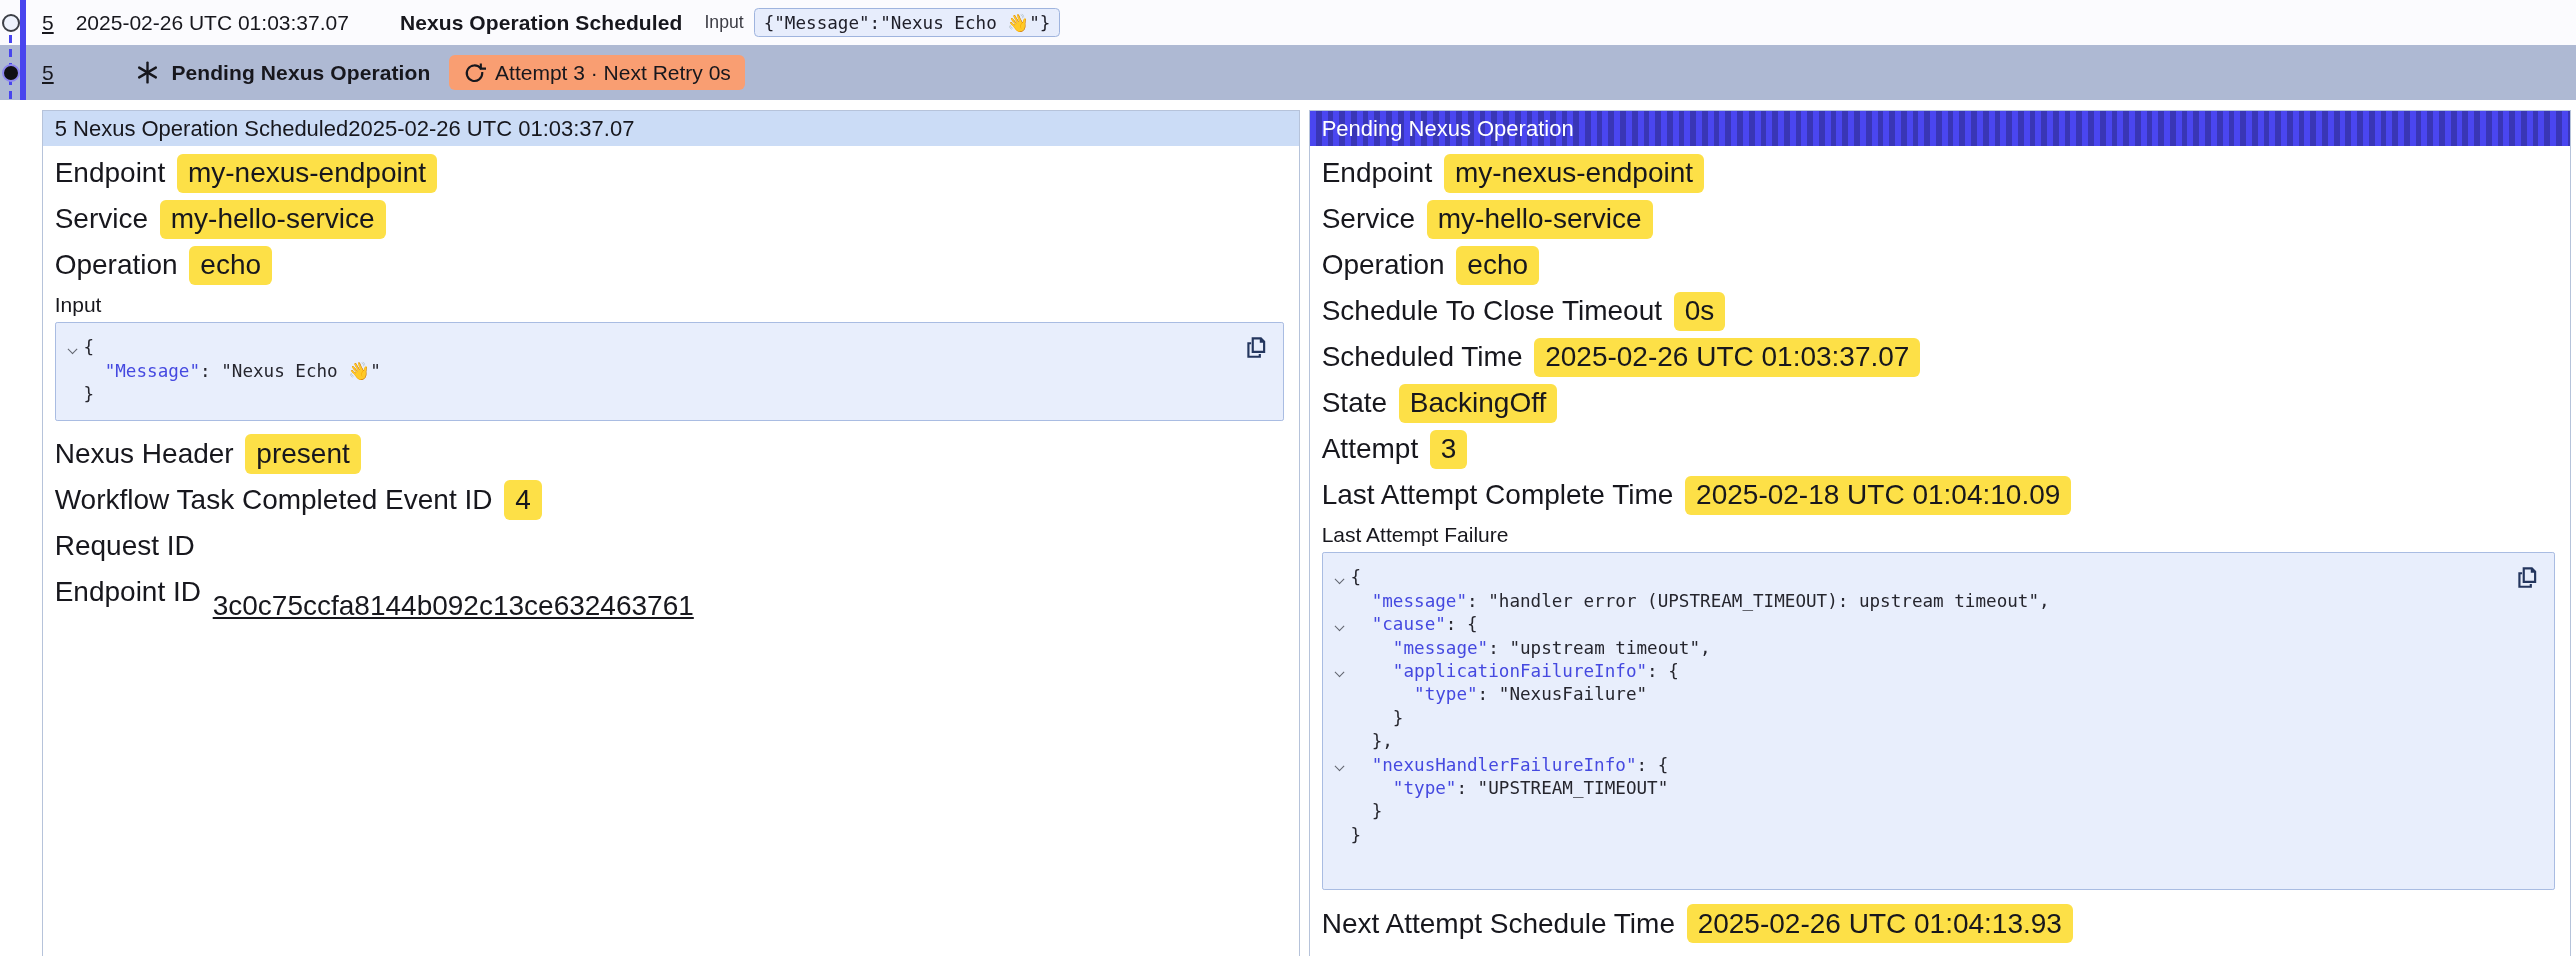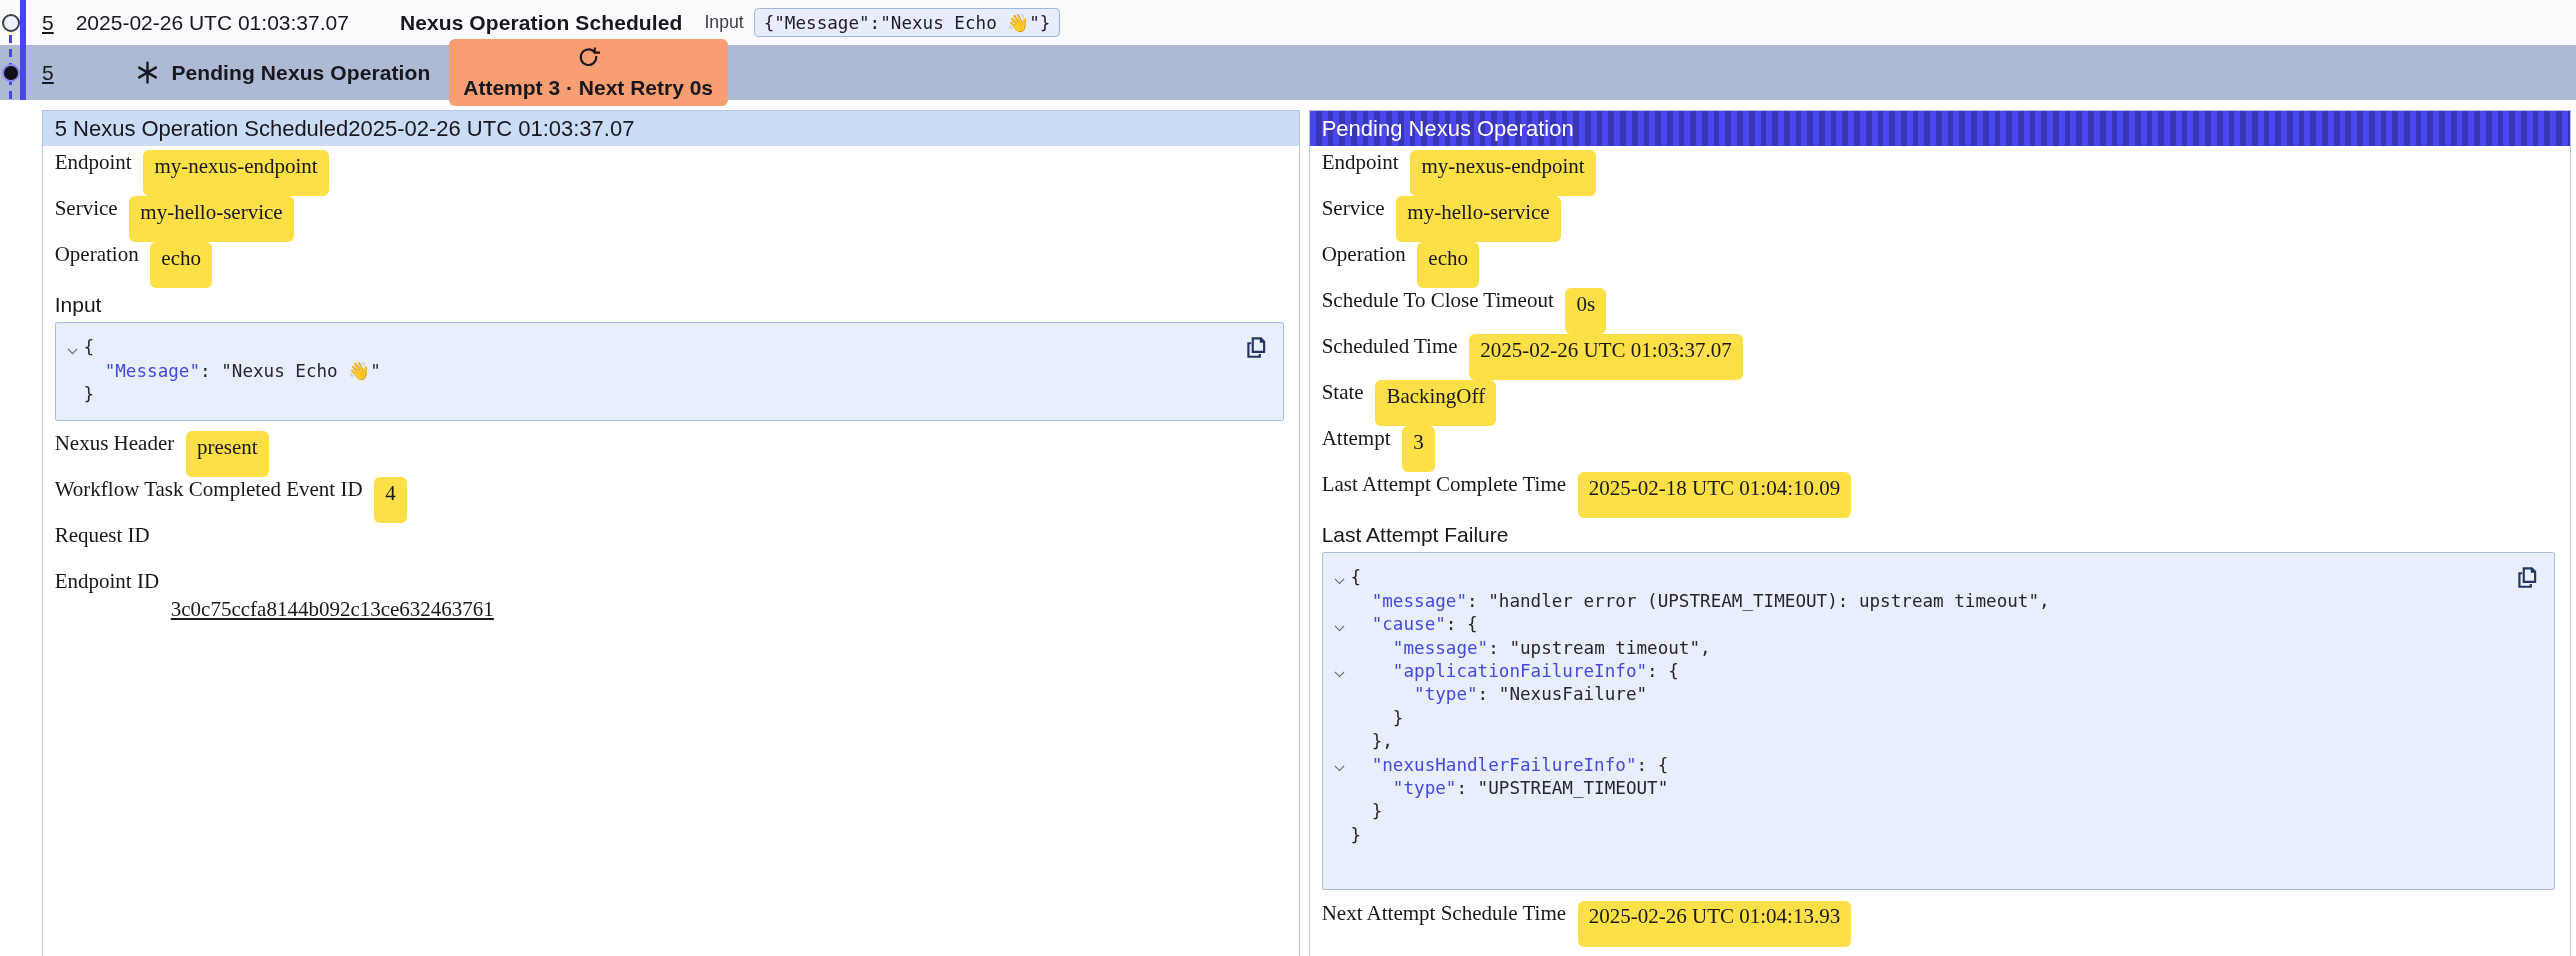--- a/index.html
+++ b/index.html
@@ -14,21 +14,21 @@
   .ev-id { font-size:21px; color:#17171d; text-decoration:underline; cursor:pointer; }
   .ev-time { font-size:21px; margin-left:22px; }
   .ev-title { font-size:21px; font-weight:bold; margin-left:51px; letter-spacing:0.1px; }
   .ev-input-label { font-size:17.6px; margin-left:22px; color:#3c3c44; }
   .ev-input-badge { margin-left:10.3px; font-family:"DejaVu Sans Mono","Liberation Mono",monospace;
     font-size:17.6px; background:#e7edfc; border:1.5px solid #9fb4de; border-radius:4.4px;
     padding:3.7px 8.8px; color:#20202a; }
   .row-pending .ev-title { margin-left:11.7px; }
   .asterisk-wrap { margin-left:81px; display:flex; align-items:center; }
   .retry-badge { margin-left:18.3px; background:#f99e72; border-radius:5.9px; padding:5.9px 14.6px;
-    display:flex; align-items:center; gap:8.8px; font-size:21px; font-weight:700; color:#17171d;flex-direction:column; }
+    display:flex; align-items:center; gap:8.8px; font-size:21px; font-weight:400; color:#17171d; }
 
   
   .rail { position:absolute; left:0; top:0; width:34px; height:100px; }
   .rail-dash { position:absolute; left:8.8px; top:20.5px; width:3.7px; height:80px;
     background:repeating-linear-gradient(180deg,#4845ee 0 8px,transparent 8px 14px); }
   .rail-bar { position:absolute; left:20px; top:0; width:5.9px; height:100px; background:#4845ee; }
   .circle-open { position:absolute; left:2.2px; top:14px; width:18.3px; height:18.3px; border-radius:50%;
     background:#eef2fc; border:2.2px solid #3c3f46; }
   .circle-filled { position:absolute; left:2.2px; top:64px; width:18.3px; height:18.3px; border-radius:50%;
     background:#101014; border:2.9px solid #8d87f0; }
@@ -38,21 +38,21 @@
     border:1.5px solid #b6c3da; border-bottom:none; }
   .panel-left { left:42px; width:1258px; }
   .panel-right { left:1309px; width:1262px; }
   .panel-header { height:35px; display:flex; align-items:center; justify-content:flex-start;
     padding:0 19px 0 11.7px; font-size:22px; }
   .panel-left .panel-header { background:#cbdcf6; }
   .panel-right .panel-header { background:repeating-linear-gradient(90deg,#4a46f0 0 5.9px,#3936b6 5.9px 11.7px);
     color:#fff; }
   .panel-body { padding:4.4px 14.6px 0 11.7px; }
 
-  .field { height:46px; display:flex; font-size:21px;font-family:Liberation Serif, serif; }
+  .field { height:46px; display:flex; align-items:center; font-size:28px; }
   .flabel { margin-right:11.7px; white-space:nowrap; }
   .badge { background:#fde047; border-radius:5.9px; padding:3.7px 11px; white-space:nowrap; }
   .link-value { text-decoration:underline; cursor:pointer;margin-top:28px; }
   .section-label { height:34px; display:flex; align-items:center; font-size:21px; }
 
   
   .codeblock { position:relative; background:#e8eefc; border:1.5px solid #a9bce2; border-radius:2.2px;
     padding:13px 59px 13px 7.3px; font-family:"DejaVu Sans Mono","Liberation Mono",monospace;
     font-size:17.6px; line-height:23.4px; color:#26262e; }
   .codeblock.tall { padding-bottom:42px; }

